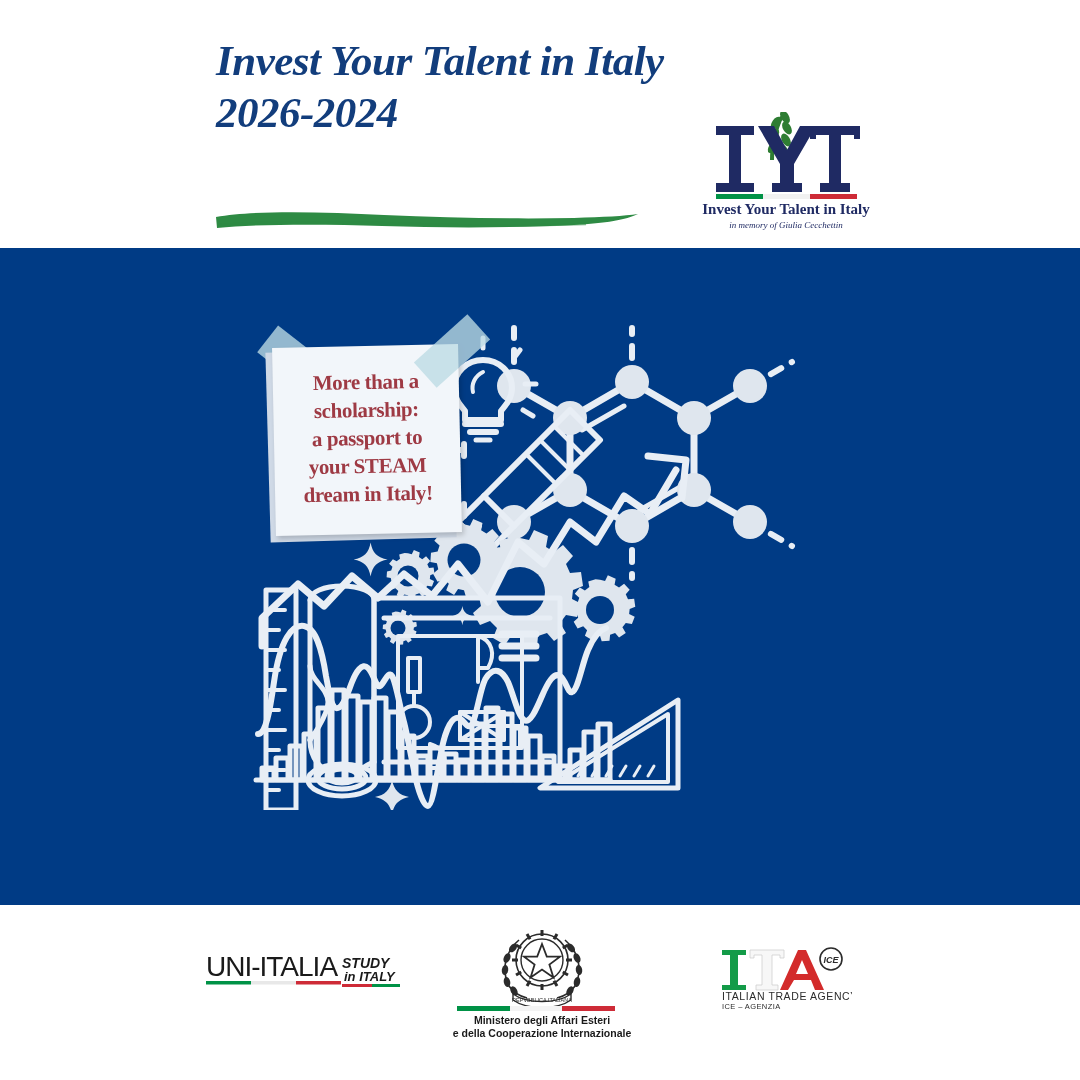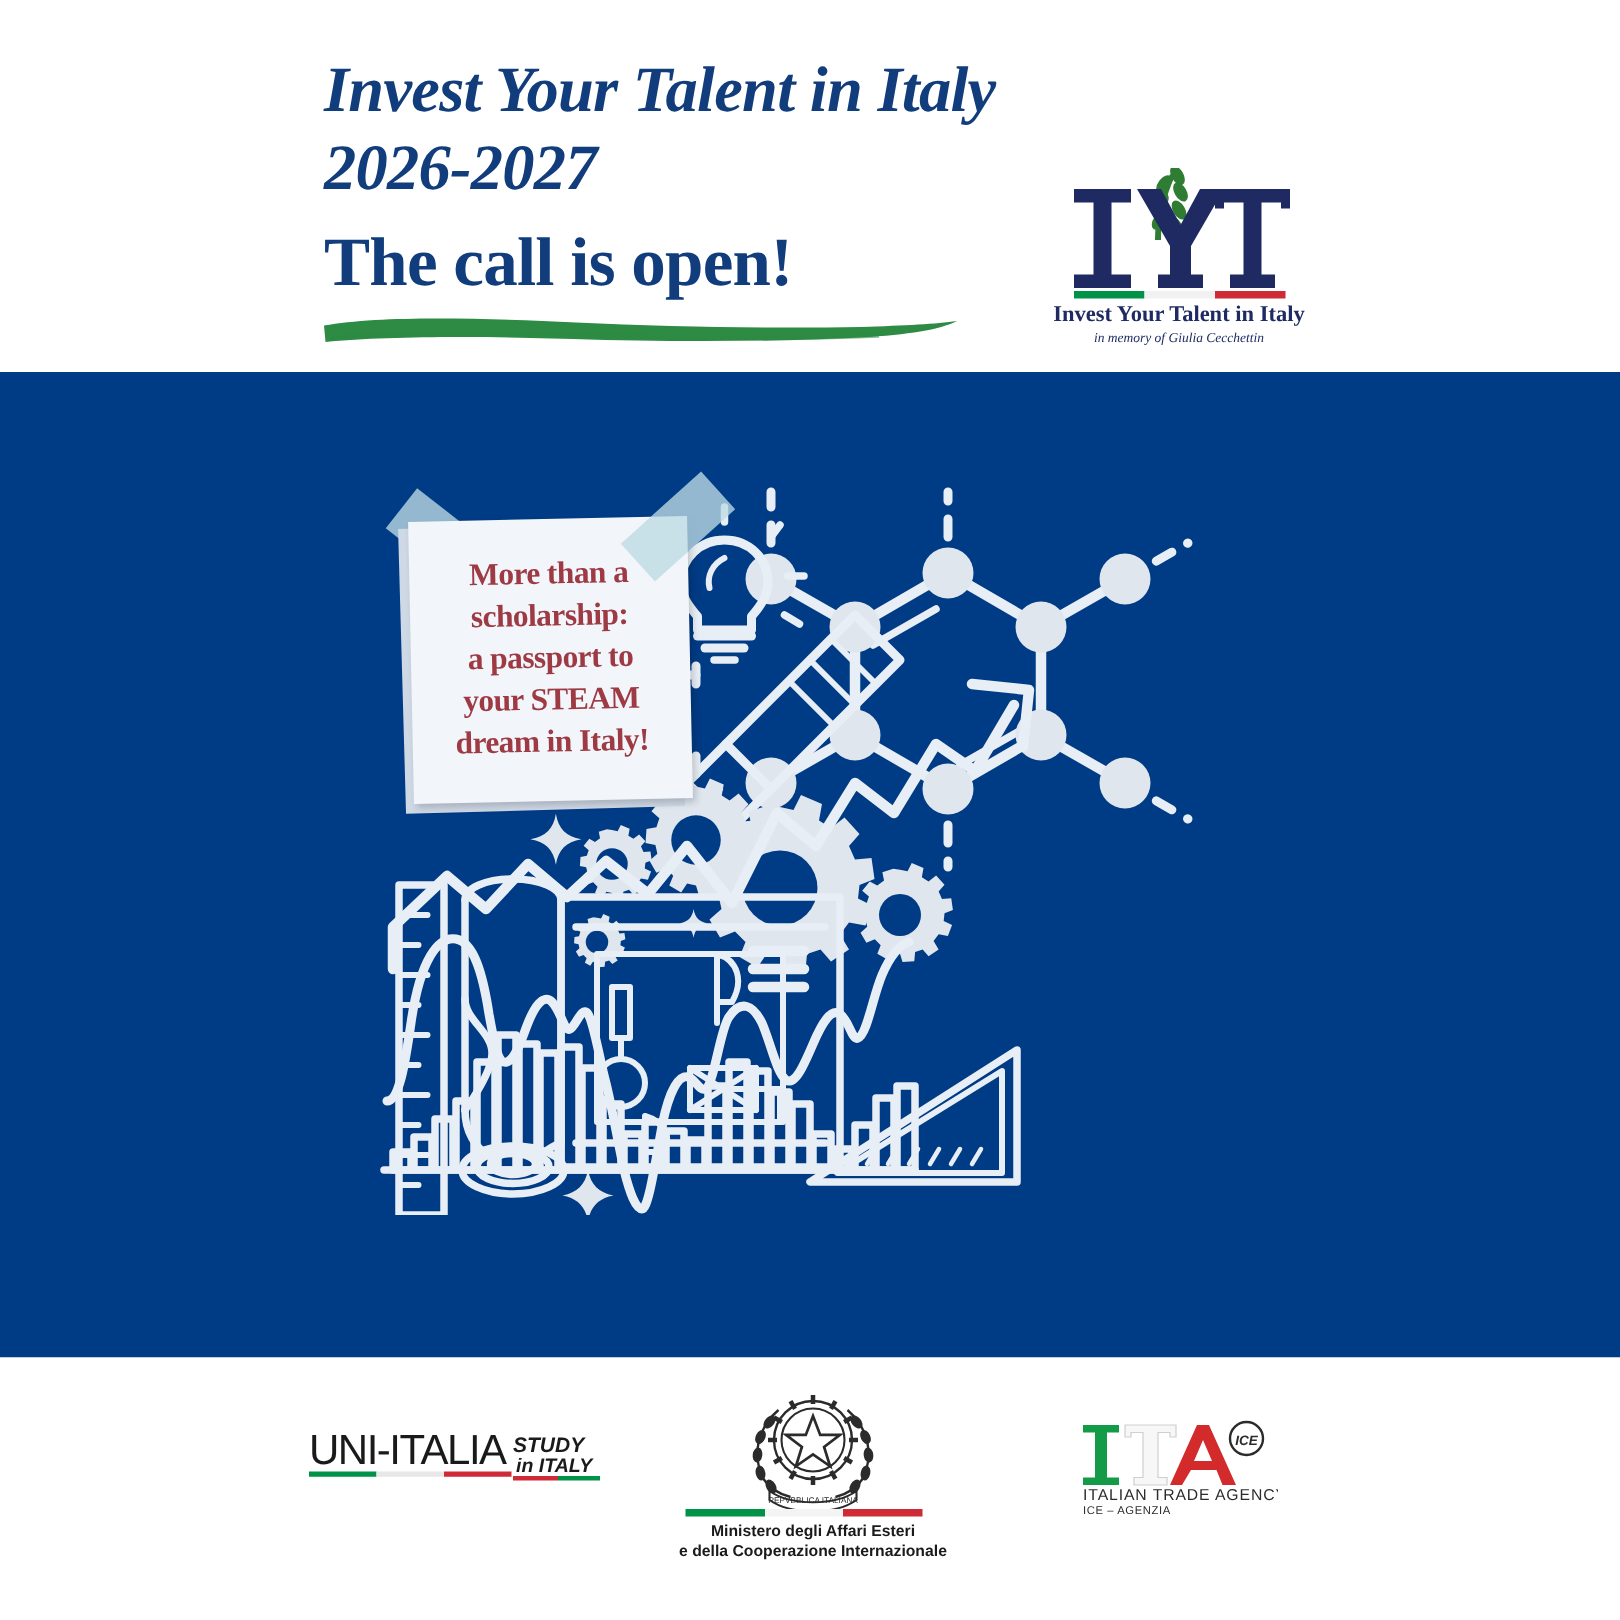--- a/index.html
+++ b/index.html
@@ -193,22 +193,21 @@
 </style>
 </head>
 <body>
 
 <div class="poster">
 
   <div class="header">
 
     <div class="headline-block">
       <div class="headline-1">Invest Your Talent in Italy</div>
-      <div class="headline-2">2026-2027</div>
-      <div class="headline-3">The call is open!</div>
+      <div class="headline-2">2026-2024</div>
     </div>
 
     <svg class="brush" viewBox="0 0 426 26">
       <path d="M2 11 C 40 4, 110 6, 170 9 C 235 12, 300 13, 360 12 C 390 11, 410 10, 424 8
                C 412 14, 392 17, 360 19 C 300 22, 230 22, 168 20 C 108 18, 44 18, 3 22 Z" fill="#2e8b44"></path>
       <path d="M6 19 C 60 15, 130 16, 200 18 C 260 20, 320 20, 372 18" stroke="#2e8b44" stroke-width="2.5" fill="none" opacity="0.55"></path>
     </svg>
 
     <svg class="iyt-logo" viewBox="0 0 196 122">
 

